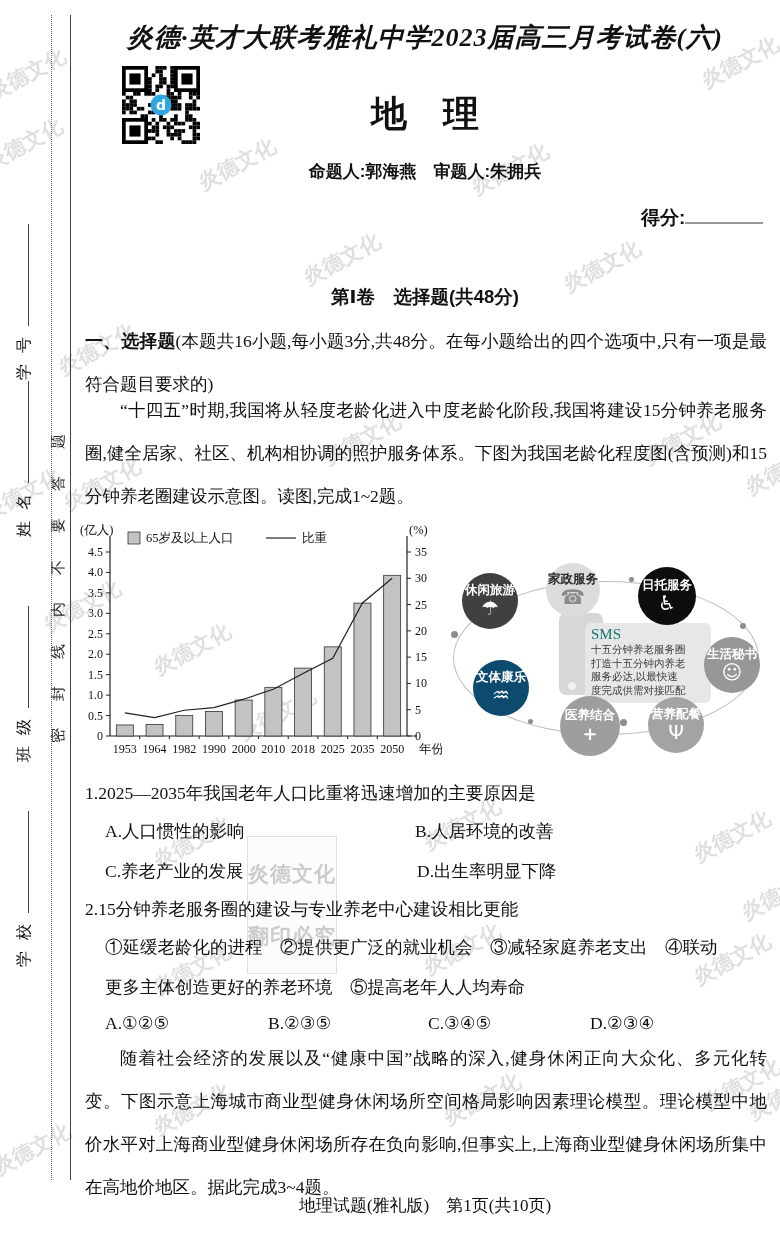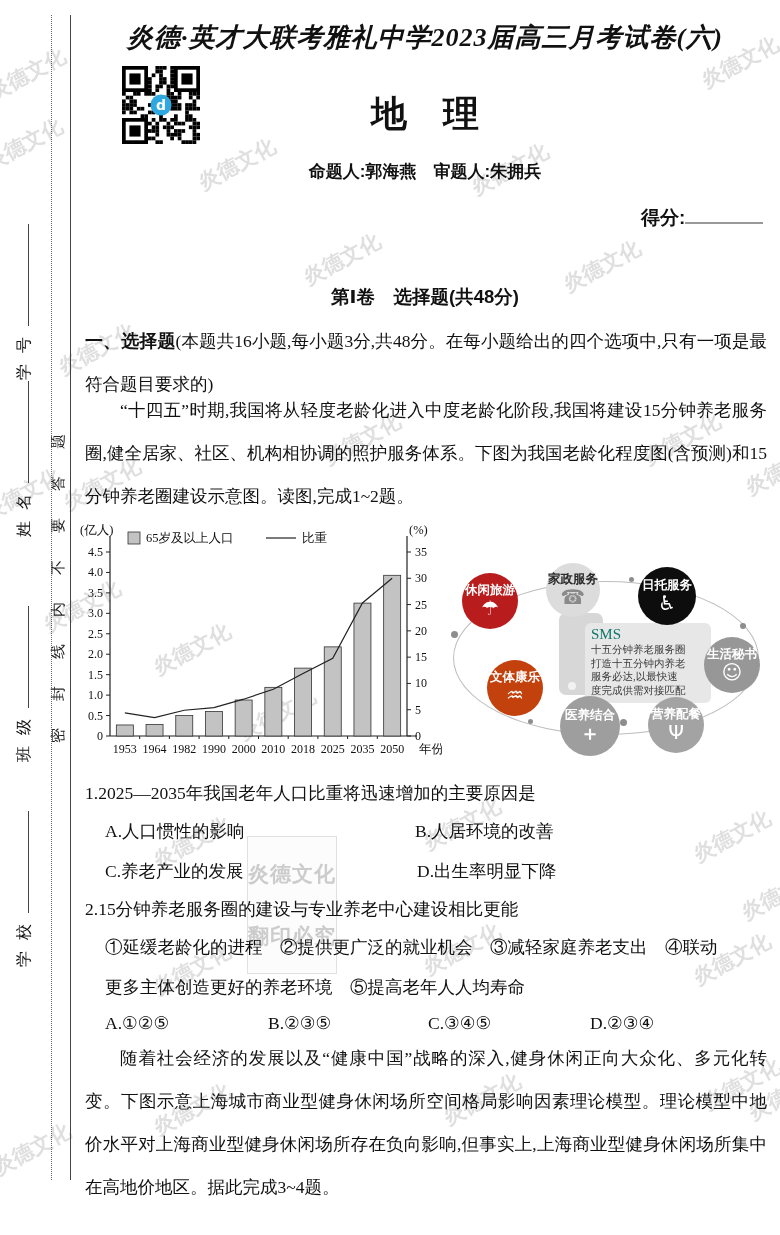--- a/index.html
+++ b/index.html
@@ -51,22 +51,22 @@
               padding:3px 6px;z-index:2;box-sizing:border-box;}
   #sms-bubble .sms-title{font-size:15px;color:#0f766e;font-family:"Liberation Serif","DejaVu Serif",serif;}
   #sms-bubble .sms-line{font-size:10.5px;line-height:13.5px;color:#3a3a3a;white-space:nowrap;}
   .dnode{position:absolute;border-radius:50%;display:flex;flex-direction:column;align-items:center;
          justify-content:center;z-index:2;}
   .dlabel{font:bold 12.5px "Liberation Sans","DejaVu Sans",sans-serif;white-space:nowrap;line-height:1.15;color:#fff;}
   .dicon{font-family:"DejaVu Sans",sans-serif;font-size:20px;line-height:1.1;color:#fff;}
   .n0{left:111px;top:40px;width:54px;height:54px;background:#dcdcdc;}
   .n0 .dlabel{color:#2b2b2b;} .n0 .dicon{color:#8a8a8a;}
   .n1{left:203px;top:44px;width:58px;height:58px;background:#0d0d0d;}
-  .n2{left:27px;top:50px;width:56px;height:56px;background:#b91c1c;text-align:right;}
-  .n3{left:52px;top:137px;width:56px;height:56px;background:#c2410c;}
+  .n2{left:27px;top:50px;width:56px;height:56px;background:#404040;text-align:right;}
+  .n3{left:38px;top:137px;width:56px;height:56px;background:#0c4a6e;}
   .n4{left:125px;top:173px;width:60px;height:60px;background:#9e9e9e;}
   .n5{left:213px;top:174px;width:56px;height:56px;background:#a3a3a3;}
   .n6{left:269px;top:114px;width:56px;height:56px;background:#979797;}
 </style>
 </head>
 <body>
 
 <div id="paper">
 
   <div id="wm-layer">
@@ -455,14 +455,15 @@
   </div>
   <div class="opt" style="left:428px;top:1013px;">
     <span>C.</span><span>③④⑤</span>
   </div>
   <div class="opt" style="left:590px;top:1013px;">
     <span>D.</span><span>②③④</span>
   </div>
 
   <div class="para indent" style="top:1037px;">随着社会经济的发展以及“健康中国”战略的深入,健身休闲正向大众化、多元化转变。下图示意上海城市商业型健身休闲场所空间格局影响因素理论模型。理论模型中地价水平对上海商业型健身休闲场所存在负向影响,但事实上,上海商业型健身休闲场所集中在高地价地区。据此完成3~4题。</div>
 
+  <div id="footer">地理试题(雅礼版)　第1页(共10页)</div>
 
 </div>
 
 </body></html>

